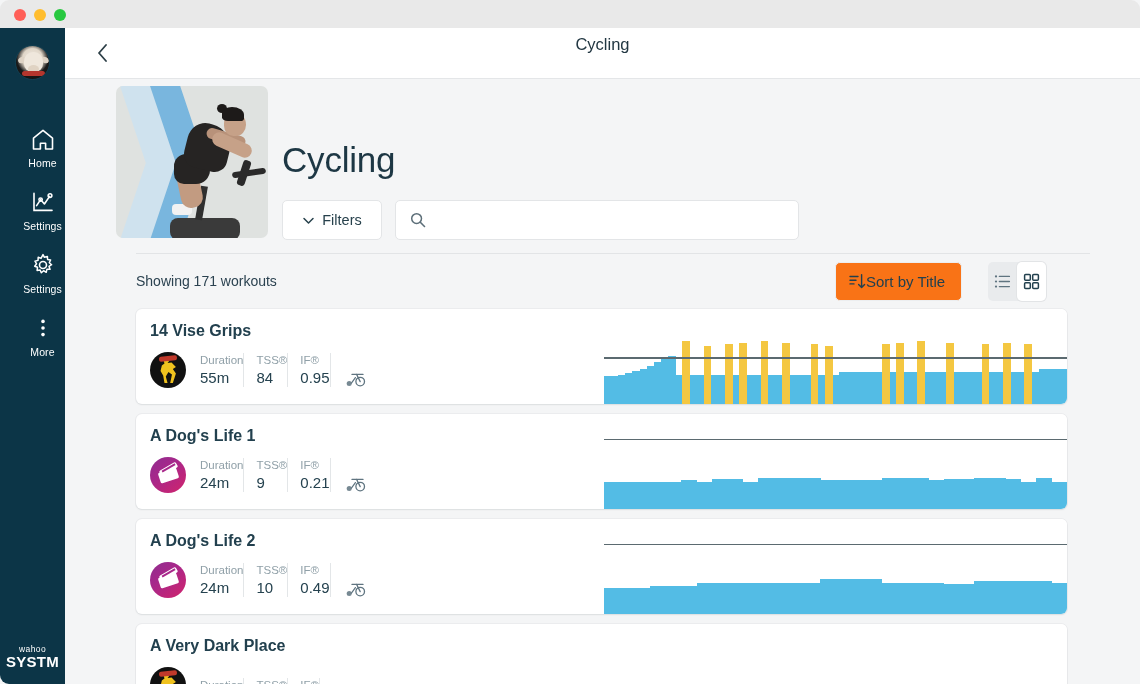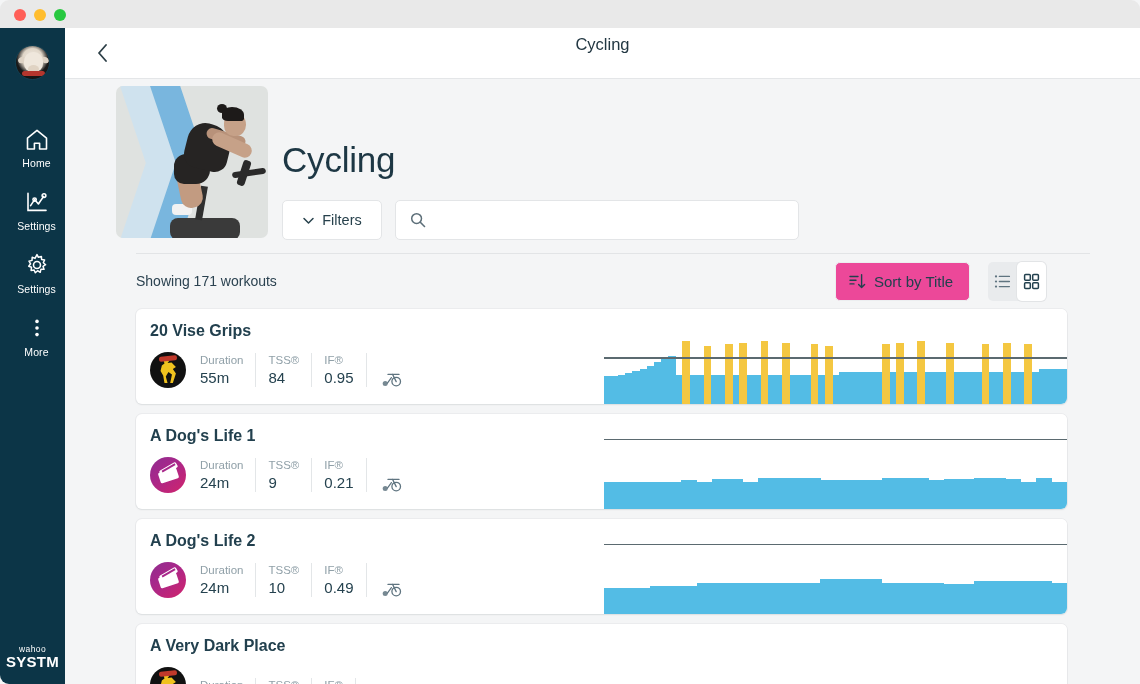--- a/index.html
+++ b/index.html
@@ -54,21 +54,21 @@
     position: absolute; left: 12px; top: 19px; width: 11px; height: 8px;
     background: #e0d3c3; border-radius: 50%;
   }
   .avatar .goat-collar {
     position: absolute; left: 6px; top: 25px; width: 23px; height: 5px;
     background: #b4362e; border-radius: 3px;
   }
   .avatar .goat-ear-l { position: absolute; left: 2px; top: 11px; width: 8px; height: 6px; background: #ded3c5; border-radius: 50%; transform: rotate(-25deg); }
   .avatar .goat-ear-r { position: absolute; left: 25px; top: 11px; width: 8px; height: 6px; background: #ded3c5; border-radius: 50%; transform: rotate(25deg); }
 
-  .nav { position: absolute; left: 4px; top: 88px; width: 65px; }
+  .nav { position: absolute; left: 10px; top: 88px; width: 65px; }
   .nav-item {
     display: flex; flex-direction: column; align-items: center;
     justify-content: center;
     height: 63px; cursor: pointer; color: #ffffff;
   }
   .nav-item .ico { height: 26px; display: flex; align-items: center; }
   .nav-item .lbl { font-size: 10.5px; margin-top: 5px; letter-spacing: .1px; }
   .nav-item.active { color: #4eb7dc; }
 
   .brand {
@@ -161,22 +161,22 @@
     position: absolute; left: 71px; top: 174px; width: 954px; height: 1px;
     background: #e2e4e6;
   }
   .showing {
     position: absolute; left: 71px; top: 194px;
     font-size: 14px; color: #2b4250;
   }
   .sort-btn {
     position: absolute; left: 770px; top: 183px;
     height: 39px; padding: 0 16px 0 13px;
-    background: #ec4899; border-radius: 5px; border: 1px solid #eceef0;
-    display: flex; align-items: center; gap: 8px;
+    background: #f97316; border-radius: 5px; border: 1px solid #eceef0;
+    display: flex; align-items: center; gap: 0;
     font-size: 15px; color: #22404e; cursor: pointer;
   }
   .view-toggle {
     position: absolute; left: 923px; top: 183px;
     width: 58px; height: 39px; background: #e9ebed; border-radius: 5px;
     display: flex; align-items: center;
   }
   .vt-btn {
     width: 29px; height: 39px; display: flex; align-items: center; justify-content: center;
     cursor: pointer; color: #5f7480; border-radius: 5px;
@@ -223,21 +223,21 @@
     background: #fff; border-radius: 1.5px; transform: rotate(-18deg);
   }
   .badge-film .ft {
     position: absolute; left: 9px; top: 9px; width: 19px; height: 6px;
     background: #fff; border-radius: 1.5px; transform: rotate(-30deg);
   }
   .badge-film .fg {
     position: absolute; left: 11px; top: 10px; width: 15px; height: 1.6px;
     background: #a8278a; transform: rotate(-30deg);
   }
-  .mcol { padding-right: 12px; margin-right: 12px; border-right: 1px solid #e3e6e8; }
+  .mcol { margin-right: 12px; border-right: 1px solid #e3e6e8; }
   .mcol:last-of-type { border-right: none; }
   .mlabel { font-size: 11.5px; color: #90a0a8; line-height: 15px; }
   .mvalue { font-size: 15px; color: #25424f; line-height: 19px; }
   .bike-ico { margin-left: 2px; color: #5f7480; display: flex; align-items: flex-end; height: 34px; }
 
   
   .chart-wrap { flex: 1; position: relative; background: #fff; }
   .chart { position: absolute; left: 0; top: 0; right: 0; bottom: 0; }
   .ftp-line { position: absolute; left: 0; width: 100%; height: 1.4px; background: #5b6a70; }
   .bar { position: absolute; bottom: 0; }
@@ -389,21 +389,21 @@
           <rect x="9.7" y="1.6" width="5.7" height="5.7" rx="1" fill="none" stroke="currentColor" stroke-width="1.5"></rect>
           <rect x="1.6" y="9.7" width="5.7" height="5.7" rx="1" fill="none" stroke="currentColor" stroke-width="1.5"></rect>
           <rect x="9.7" y="9.7" width="5.7" height="5.7" rx="1" fill="none" stroke="currentColor" stroke-width="1.5"></rect>
         </svg>
       </div>
     </div>
 
     <div class="cards" id="cards">
         <div class="card">
           <div class="card-left">
-            <div class="card-title">20 Vise Grips</div>
+            <div class="card-title">14 Vise Grips</div>
             <div class="meta">
               <div class="badge badge-horse">
                 <div class="hs"></div>
                 <div class="hc"></div>
               </div>
               <div class="mcol">
                 <div class="mlabel">Duration</div>
                 <div class="mvalue">55m</div>
               </div>
               <div class="mcol">

